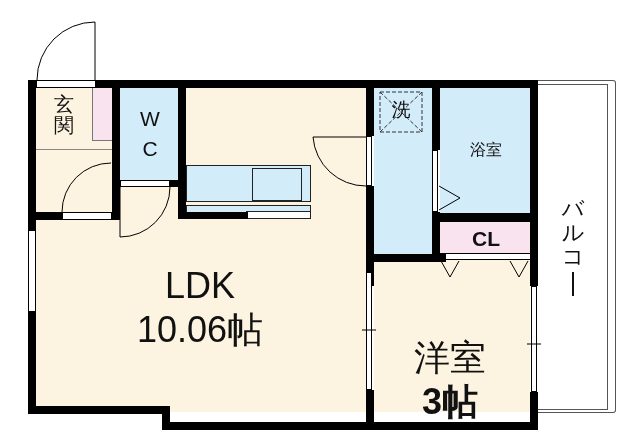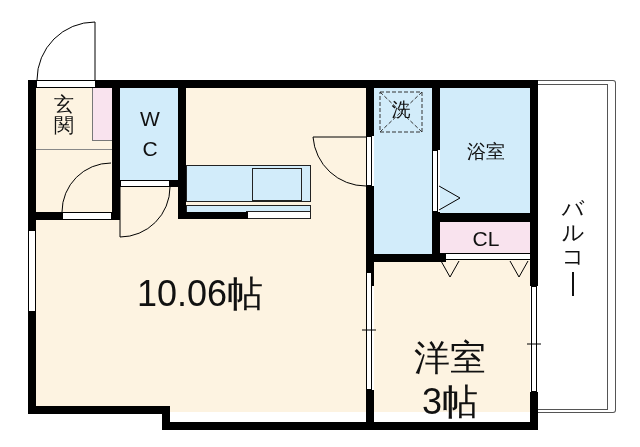--- a/index.html
+++ b/index.html
@@ -104,30 +104,31 @@
     <div>玄</div>
     <div style="margin-top:1px;">関</div>
   </div>
 
   <div class="lbl" style="left:130px;top:108px;width:40px;font-size:21px;">
     <div>W</div>
     <div style="margin-top:9px;">C</div>
   </div>
 
   <div class="lbl" style="left:110px;top:268px;width:180px;font-size:36px;">
+    <div>LDK</div>
     <div style="margin-top:8px;">10.06帖</div>
   </div>
 
   <div class="lbl" style="left:388px;top:100px;width:26px;font-size:19px;">洗</div>
-  <div class="lbl" style="left:444px;top:142px;width:84px;font-size:19px;">浴室</div>
-  <div class="lbl" style="left:444px;top:228px;width:84px;font-size:21px;">CL</div>
+  <div class="lbl" style="left:444px;top:142px;width:84px;font-size:16px;">浴室</div>
+  <div class="lbl" style="left:444px;top:228px;width:84px;font-size:21px;font-weight:bold;">CL</div>
 
   <div class="lbl" style="left:385px;top:304px;width:130px;font-size:36px;margin-top:36px;">
     <div>洋室</div>
-    <div style="margin-top:8px;">3帖</div>
+    <div style="margin-top:8px;font-weight:bold;">3帖</div>
   </div>
 
   <div class="lbl" style="left:558px;top:198px;width:30px;font-size:22px;">
     <div>バ</div>
     <div style="margin-top:2px;">ル</div>
     <div style="margin-top:2px;">コ</div>
     <div style="margin:4px auto 0;width:2px;height:24px;background:#111;"></div>
   </div>
 
 </div>

